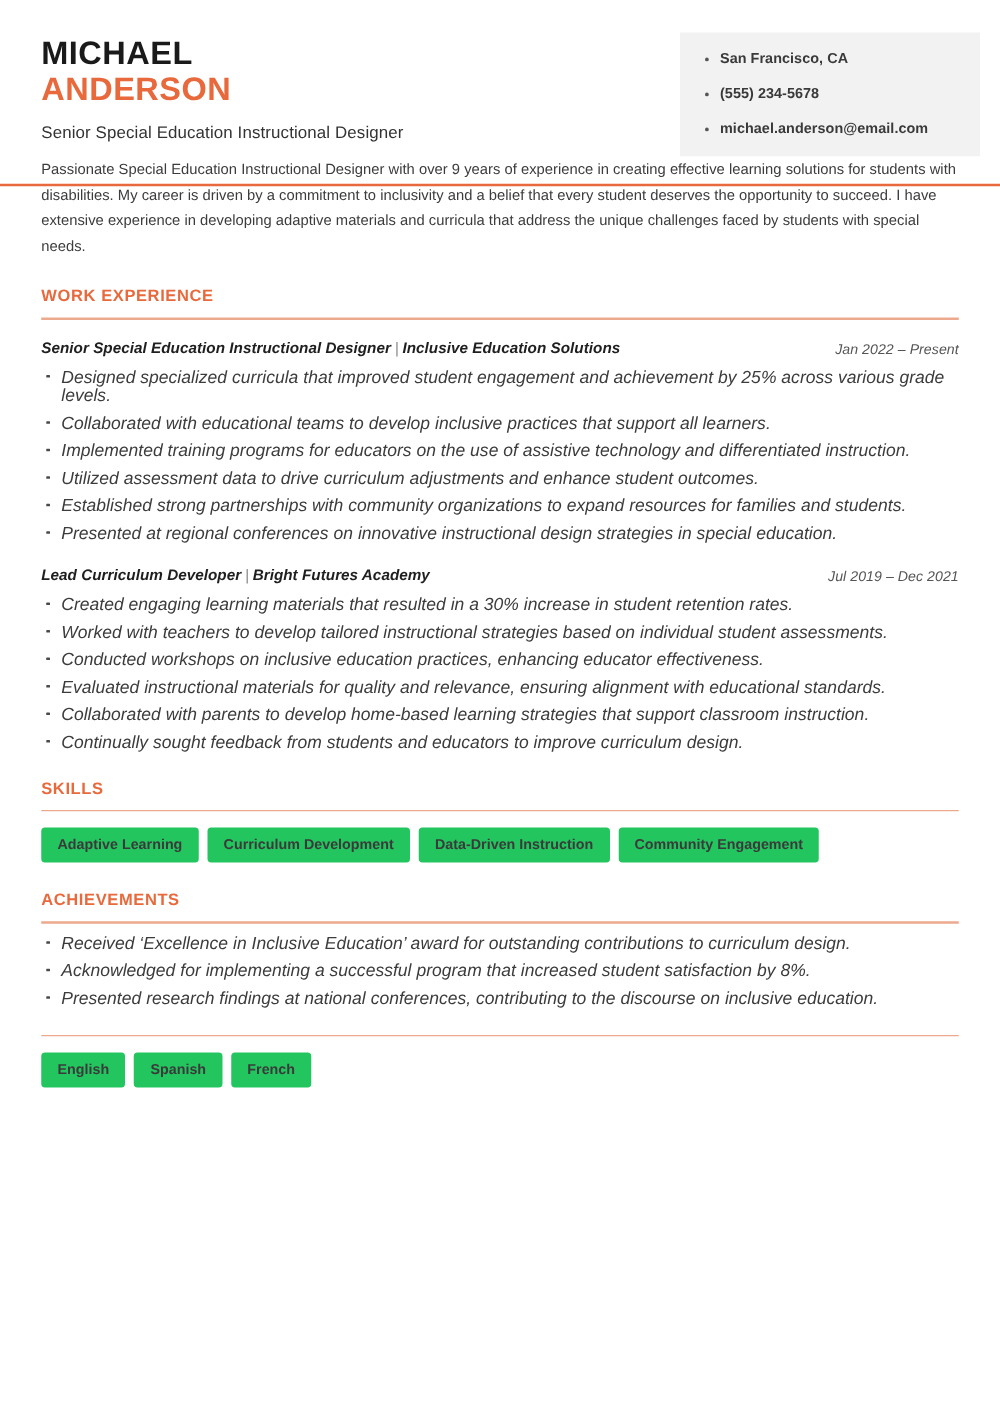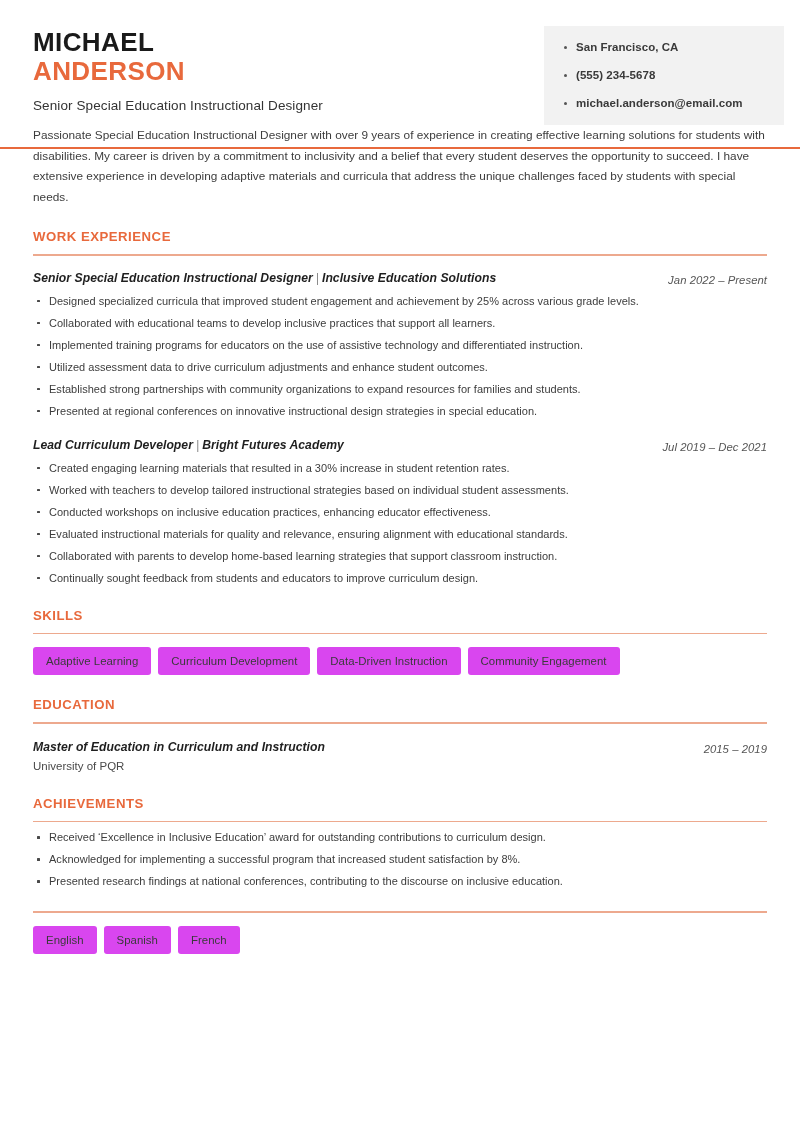--- a/index.html
+++ b/index.html
@@ -159,26 +159,27 @@
     line-height: 15px;
   }
 
   ul.bullets {
     list-style: none;
     margin: 8px 0 0 0;
     padding: 0;
   }
   ul.bullets li {
     position: relative;
-    font-size: 11px;
+    font-size: 14px;
     line-height: 15px;
     color: #3c3c3c;
     padding-left: 16px;
     margin-bottom: 7px;
     letter-spacing: 0.02px;
+    font-style: italic;
   }
   ul.bullets li:last-child { margin-bottom: 0; }
   ul.bullets li::before {
     content: "";
     position: absolute;
     left: 4px;
     top: 6px;
     width: 2.6px;
     height: 2.6px;
     background: #4a4a4a;
@@ -188,27 +189,28 @@
   .entry + .entry { margin-top: 18px; }
 
   
   .chips {
     display: flex;
     flex-wrap: wrap;
     gap: 7px;
     margin-top: 13px;
   }
   .chip {
-    background: #d946ef;
+    background: #22c55e;
     border-radius: 3px;
     font-size: 11.4px;
     color: #3a3a3a;
     padding: 7px 13px;
     line-height: 14px;
     letter-spacing: 0.03px;
+    font-weight: bold;
   }
 
   .achv-list { margin-top: 15px; }
   .achv-list li { margin-bottom: 11px; }
 
   .edu-block { margin-top: 15px; }
 </style>
 </head>
 <body>
 
@@ -278,31 +280,20 @@
       <div class="section-title">SKILLS</div>
       <div class="section-rule"></div>
       <div class="chips">
         <span class="chip">Adaptive Learning</span>
         <span class="chip">Curriculum Development</span>
         <span class="chip">Data-Driven Instruction</span>
         <span class="chip">Community Engagement</span>
       </div>
     </div>
 
-    <div class="section">
-      <div class="section-title">EDUCATION</div>
-      <div class="section-rule"></div>
-      <div class="edu-block">
-        <div class="entry-head">
-          <div class="entry-title">Master of Education in Curriculum and Instruction</div>
-          <div class="entry-date">2015 – 2019</div>
-        </div>
-        <div class="entry-sub">University of PQR</div>
-      </div>
-    </div>
 
     <div class="section">
       <div class="section-title">ACHIEVEMENTS</div>
       <div class="section-rule"></div>
       <ul class="bullets achv-list">
         <li>Received ‘Excellence in Inclusive Education’ award for outstanding contributions to curriculum design.</li>
         <li>Acknowledged for implementing a successful program that increased student satisfaction by 8%.</li>
         <li>Presented research findings at national conferences, contributing to the discourse on inclusive education.</li>
       </ul>
     </div>

